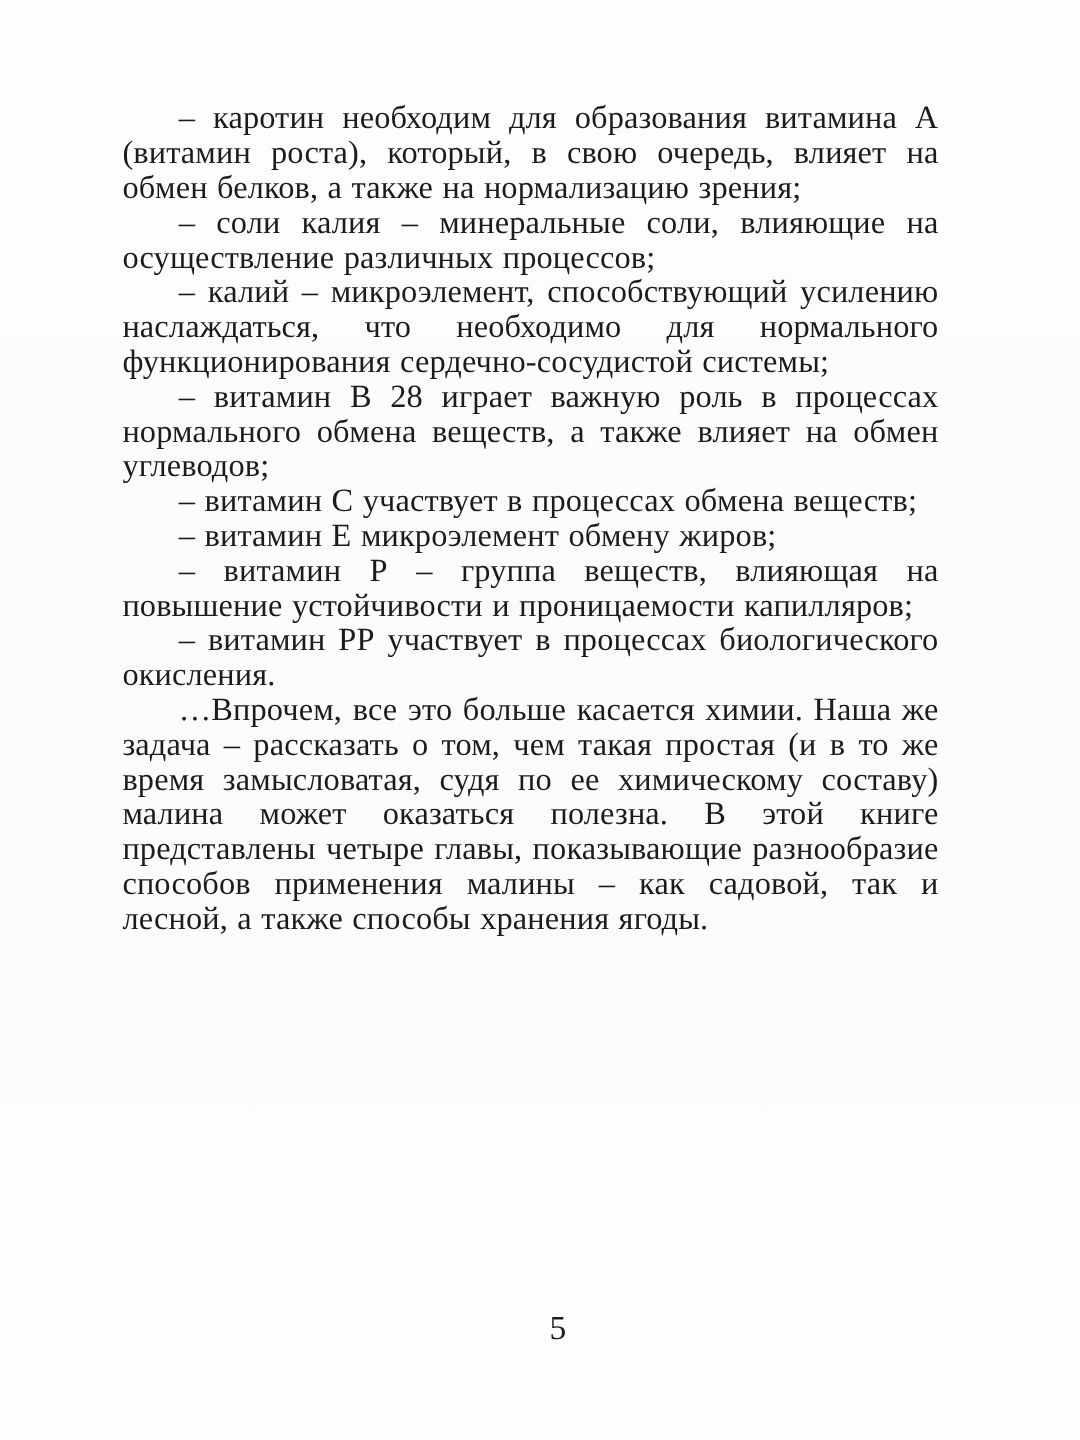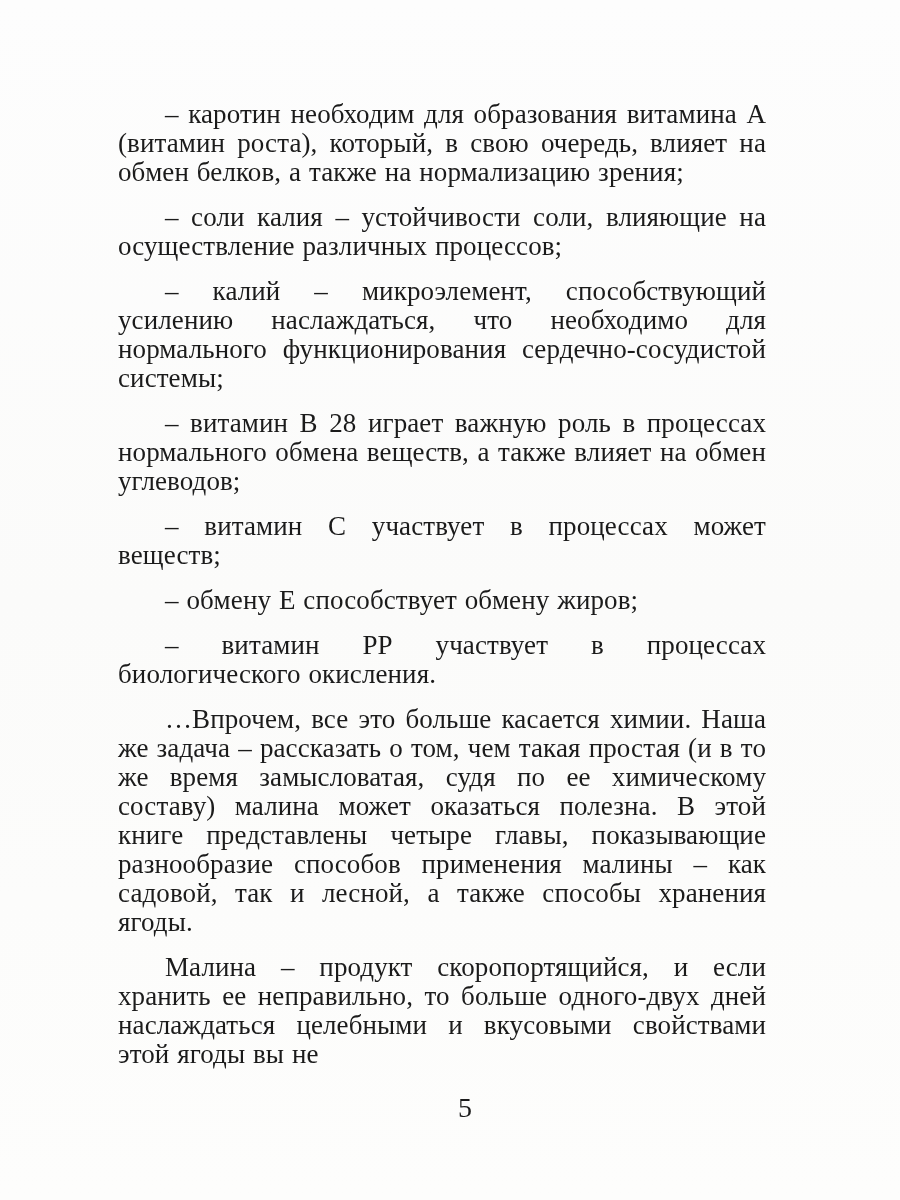--- a/index.html
+++ b/index.html
@@ -20,21 +20,21 @@
     background: linear-gradient(180deg, #fdfdfd 0%, #fbfbfa 50%, #fdfdfc 100%);
   }
   .text-block {
     position: absolute;
     left: 102px;
     top: 84px;
     width: 680px;
     color: #1b1b1b;
   }
   .text-block p {
-    margin: 16px;
+    margin: 0;
     padding: 0;
     font-size: 27px;
     line-height: 29px;
     text-align: justify;
     text-align-last: left;
     text-indent: 47px;
     letter-spacing: 0.1px;
     word-spacing: 1px;
   }
   .page-number {
@@ -46,23 +46,23 @@
     font-size: 28px;
     color: #1b1b1b;
   }
 </style>
 </head>
 <body>
 
 <div class="page">
   <div class="text-block">
     <p>– каротин необходим для образования витамина А (витамин роста), который, в свою очередь, влияет на обмен белков, а также на нормализацию зрения;</p>
-    <p>– соли калия – устойчивости соли, влияющие на осуществление различных процессов;</p>
+    <p>– соли калия – минеральные соли, влияющие на осуществление различных процессов;</p>
     <p>– калий – микроэлемент, способствующий усилению наслаждаться, что необходимо для нормального функционирования сердечно-сосудистой системы;</p>
     <p>– витамин В 28 играет важную роль в процессах нормального обмена веществ, а также влияет на обмен углеводов;</p>
-    <p>– витамин С участвует в процессах может веществ;</p>
-    <p>– обмену Е способствует обмену жиров;</p>
+    <p>– витамин С участвует в процессах обмена веществ;</p>
+    <p>– витамин Е микроэлемент обмену жиров;</p>
+    <p>– витамин Р – группа веществ, влияющая на повышение устойчивости и проницаемости капилляров;</p>
     <p>– витамин РР участвует в процессах биологического окисления.</p>
     <p>…Впрочем, все это больше касается химии. Наша же задача – рассказать о том, чем такая простая (и в то же время замысловатая, судя по ее химическому составу) малина может оказаться полезна. В этой книге представлены четыре главы, показывающие разнообразие способов применения малины – как садовой, так и лесной, а также способы хранения ягоды.</p>
-    <p>Малина – продукт скоропортящийся, и если хранить ее неправильно, то больше одного-двух дней наслаждаться целебными и вкусовыми свойствами этой ягоды вы не</p>
   </div>
   <div class="page-number">5</div>
 </div>
 
 </body></html>

